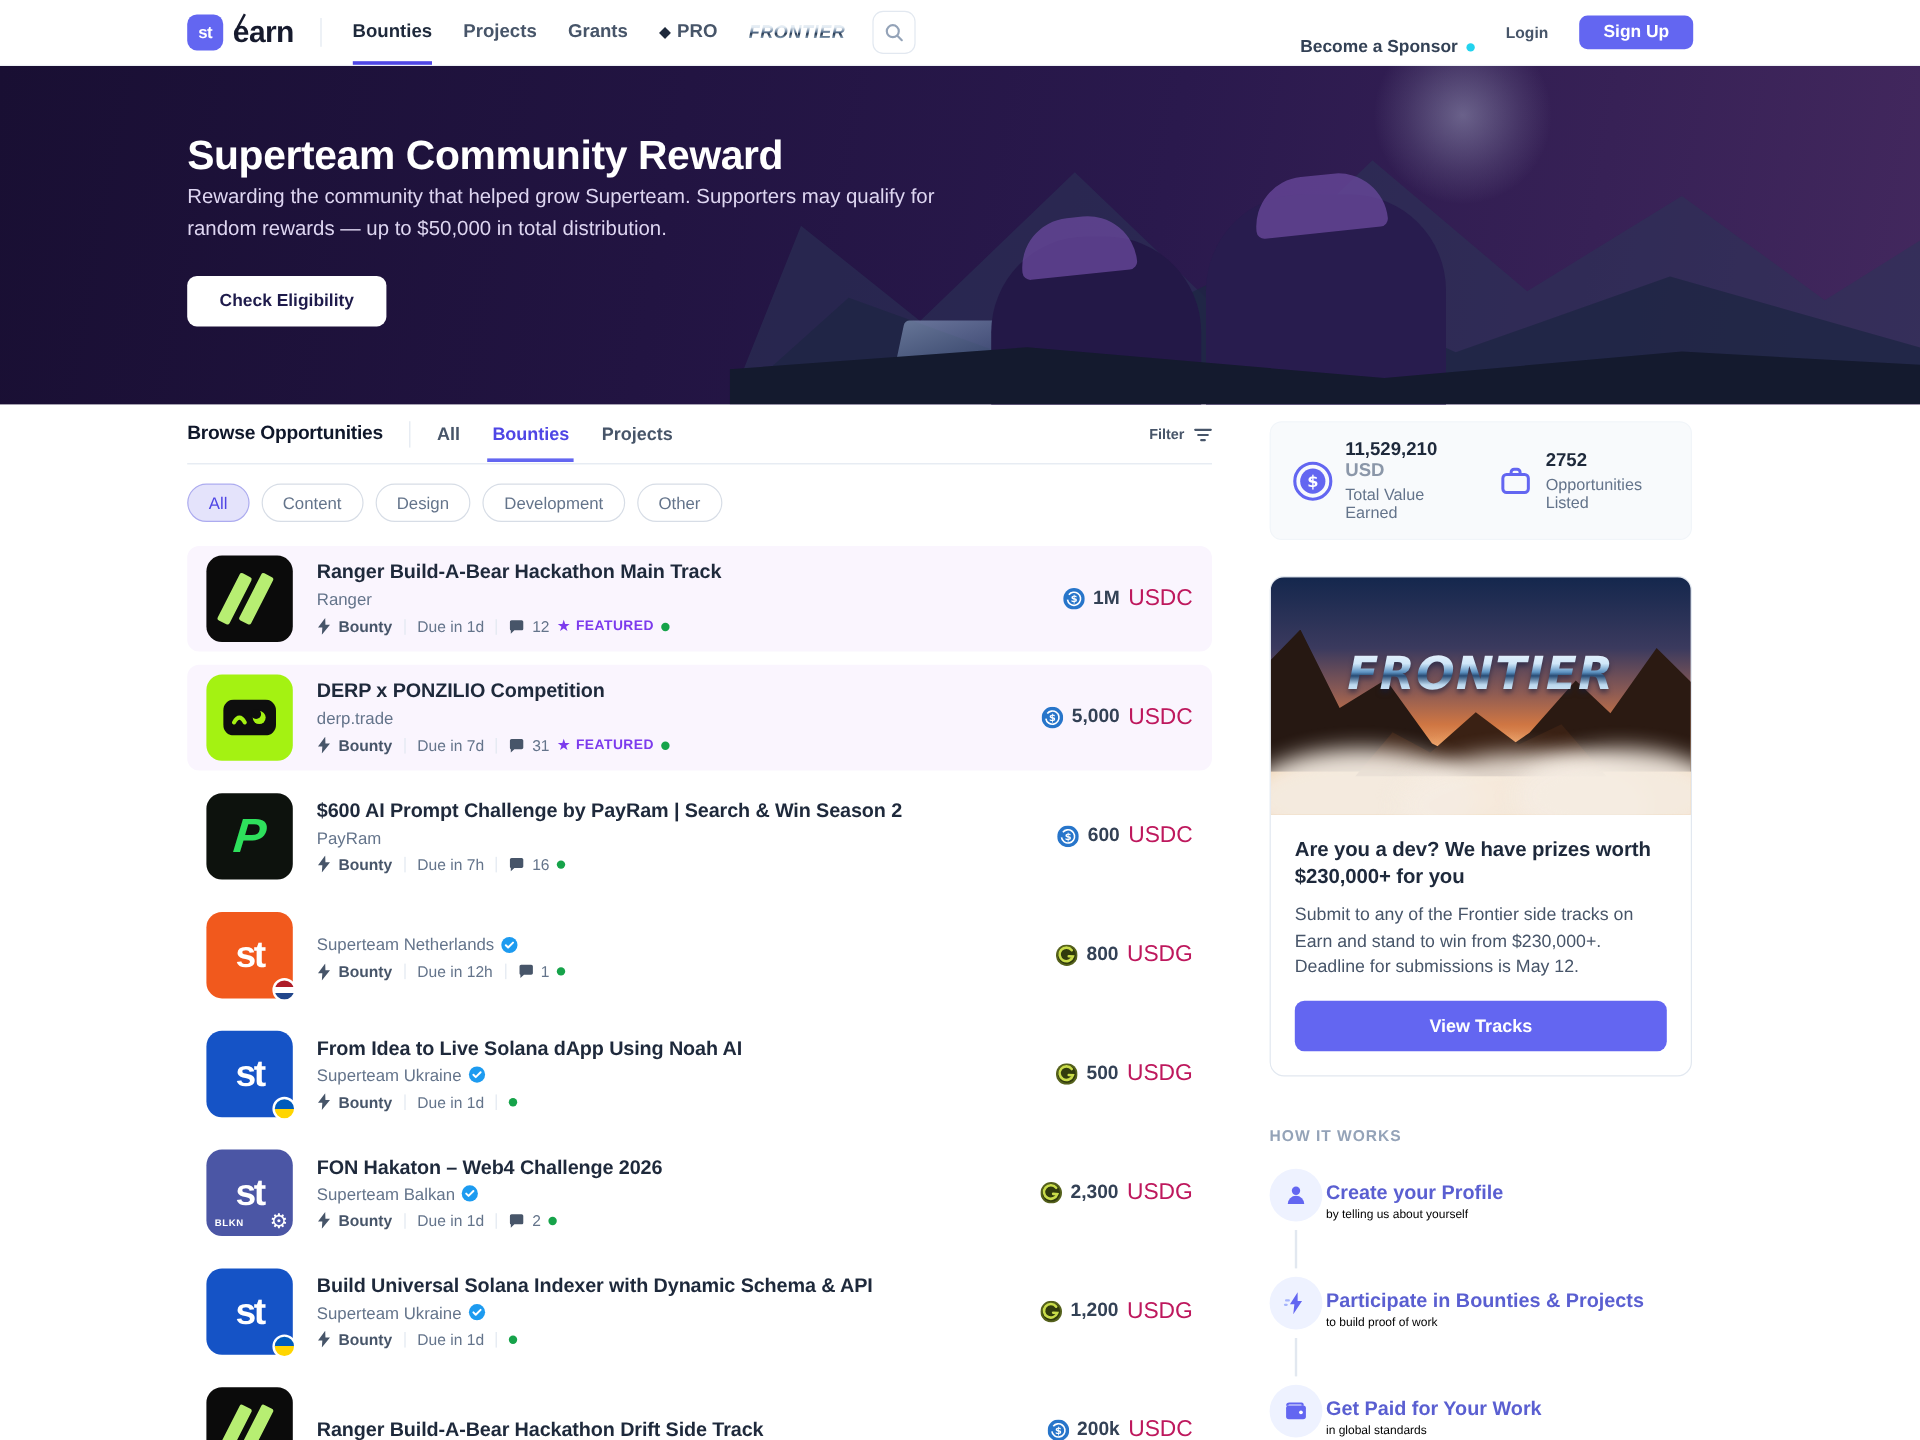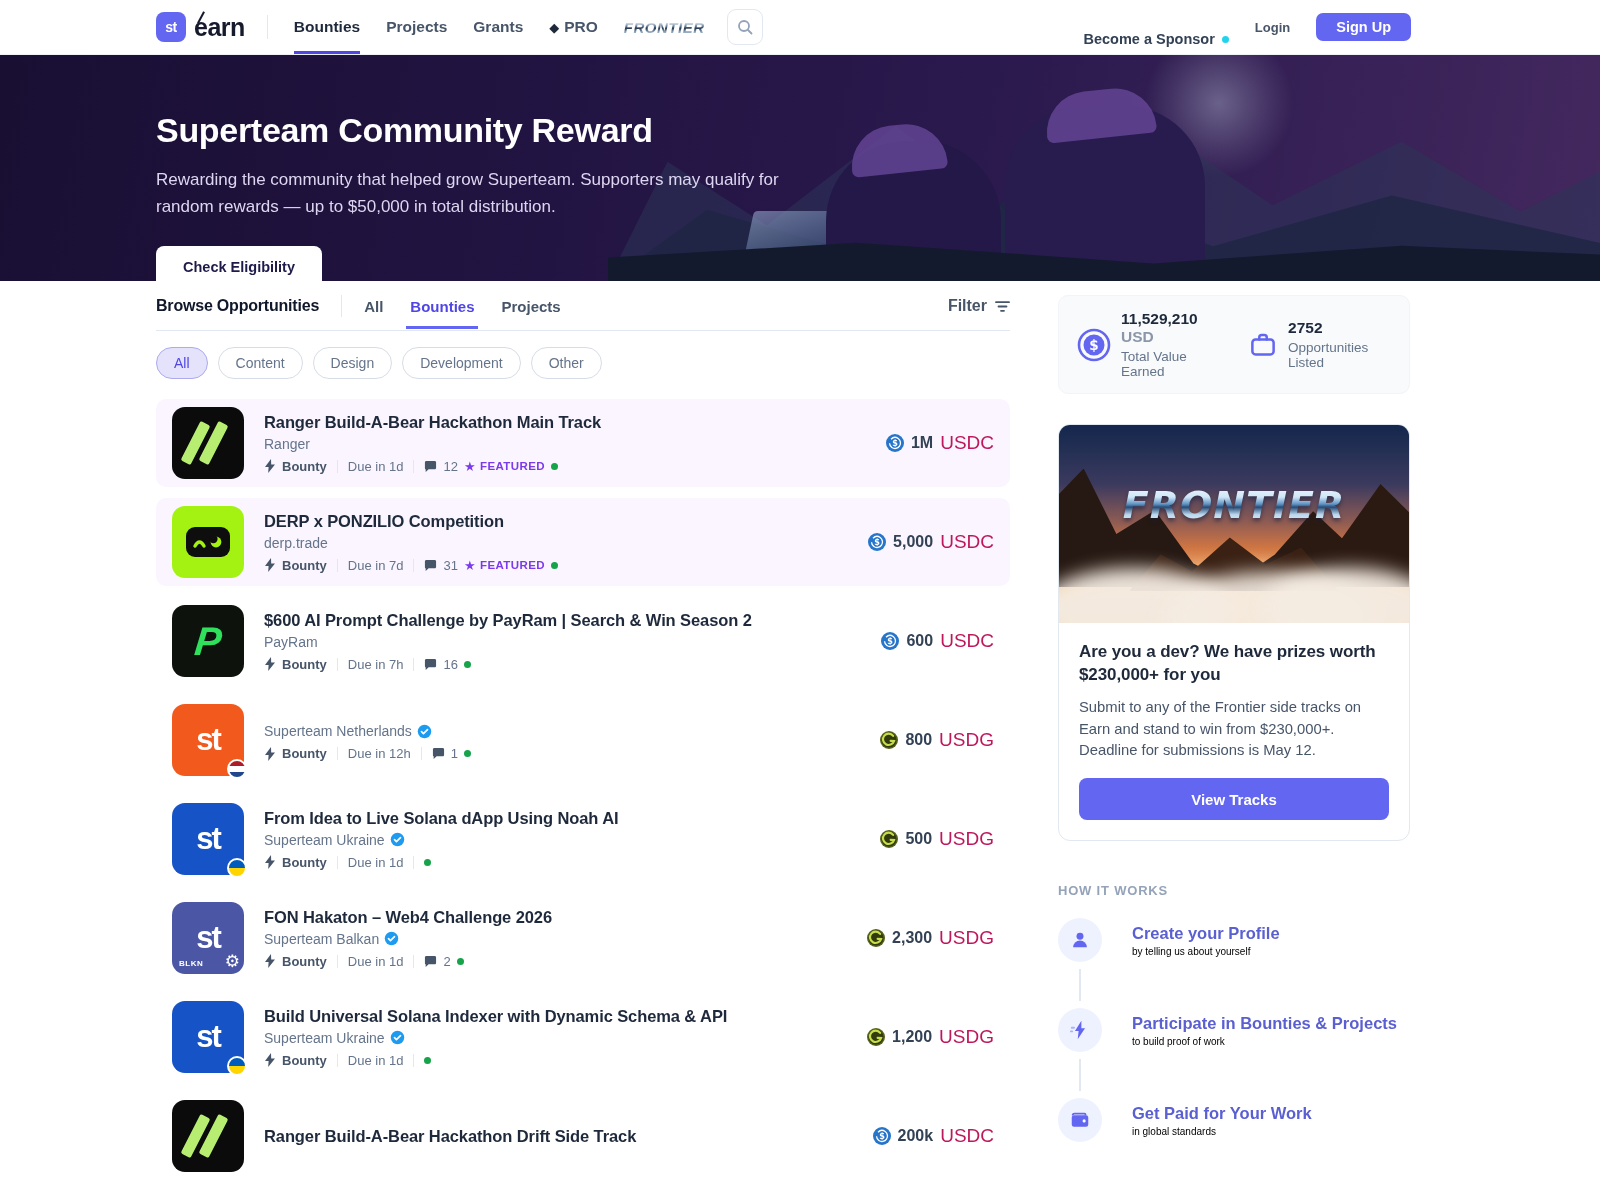--- a/index.html
+++ b/index.html
@@ -31,59 +31,59 @@
   .search-btn { width:36px; height:36px; margin-left:22px; border:1px solid #E2E8F0; border-radius:9px;
     background:#fff; display:flex; align-items:center; justify-content:center; }
   .nav-right { display:flex; align-items:center; gap:26px; }
   .sponsor { display:flex; align-items:center; gap:7px; font-size:14.5px; font-weight:700; color:#334155;margin-top:24px; }
   .cyan-dot { width:7px; height:7px; border-radius:50%; background:#22D3EE; display:inline-block; }
   .login { font-size:13px; font-weight:600; color:#475569; }
   .signup { background:#6366F1; color:#fff; border:none; border-radius:7px; padding:6px 20px;
     font-size:14.5px; font-weight:600; }
 
   
-  .hero { height:226px; position:relative; overflow:hidden;
+  .hero { height:282px; position:relative; overflow:hidden;
     background:linear-gradient(100deg,#190f33 0%,#221442 35%,#2a194d 60%,#372156 82%,#43285e 100%); }
   .hero-art { position:absolute; top:0; right:0; width:62%; height:100%; }
   .moon { position:absolute; left:54%; top:-12%; width:150px; height:150px; border-radius:50%;
     background:radial-gradient(circle,rgba(196,206,228,.38) 0%,rgba(196,206,228,.12) 45%,transparent 70%); }
   .m-back { position:absolute; inset:auto 0 0 0; height:88%; opacity:.55; background:#2b3557;
     clip-path:polygon(0 100%,6% 40%,16% 72%,29% 22%,41% 68%,54% 18%,67% 62%,80% 30%,92% 65%,100% 45%,100% 100%); }
   .m-mid { position:absolute; inset:auto 0 0 0; height:70%; opacity:.8; background:#1e2644;
     clip-path:polygon(0 100%,10% 55%,26% 84%,44% 40%,61% 78%,79% 46%,100% 76%,100% 100%); }
   .m-front { position:absolute; inset:auto 0 0 0; height:26%; background:#141a2e;
     clip-path:polygon(0 60%,25% 35%,55% 70%,80% 40%,100% 55%,100% 100%,0 100%); }
   .person { position:absolute; bottom:-10px; border-radius:80px 80px 10px 10px; background:#231847; }
   .p1 { left:22%; width:175px; height:150px; }
   .p2 { left:40%; width:200px; height:185px; background:#281c4e; }
   .cap { position:absolute; top:-16px; left:24px; width:96px; height:48px; border-radius:50px 50px 8px 8px;
     background:#6b4a9d; opacity:.75; transform:rotate(-6deg); }
   .laptop { position:absolute; bottom:4px; left:14%; width:110px; height:66px;
     background:linear-gradient(160deg,#9fb6d8 0%,#4a5f8a 60%,#2a3354 100%); opacity:.55;
     transform:skewX(-12deg); border-radius:4px; }
   .hero-inner { position:relative; z-index:2; padding:56px 156px 0; }
   .hero-title { color:#fff; font-size:34px; font-weight:800; letter-spacing:-.3px; }
-  .hero-desc { color:#ded6f1; font-size:17px; line-height:1.6; margin-top:16px; max-width:648px; }
+  .hero-desc { color:#ded6f1; font-size:17px; line-height:1.6; margin-top:0; max-width:648px; }
   .hero-cta { margin-top:26px; background:#fff; color:#1e1b4b; border:none; border-radius:8px;
     padding:13px 27px; font-size:14.5px; font-weight:700; }
 
   
   main { display:flex; gap:48px; padding:14px 190px 0 156px; align-items:flex-start; }
   .left-col { flex:1; min-width:0; }
   aside { width:352px; flex:none; }
 
   
   .browse-header { display:flex; align-items:center; padding-bottom:13px; border-bottom:1px solid #E2E8F0; }
   .browse-title { font-size:16px; font-weight:800; color:#0F172A; letter-spacing:-.2px; }
   .bh-divider { width:1px; height:22px; background:#E2E8F0; margin:0 22px; }
   .tabs { display:flex; gap:27px; }
   .tab { font-size:15px; font-weight:600; color:#475569; position:relative; }
   .tab.active { color:#4F46E5; }
   .tab.active::after { content:""; position:absolute; left:-4px; right:-4px; bottom:-14px; height:2.5px; background:#6366F1; }
-  .filter { margin-left:auto; display:flex; align-items:center; gap:8px; font-size:16px; font-weight:600; color:#475569; }
+  .filter { margin-left:auto; display:flex; align-items:center; gap:8px; font-size:12px; font-weight:600; color:#475569; }
 
   
   .pills { display:flex; gap:10px; margin-top:16px; }
   .pill { border:1.5px solid #D7Dde6; background:#fff; color:#64748B; border-radius:999px;
     padding:7px 17px; font-size:14px; font-weight:500; }
   .pill.active { background:#E4E3FB; border-color:#ACABEF; color:#4F46E5; }
 
   
   .listings { margin-top:20px; }
   .row { display:flex; align-items:center; padding:0 16px; height:88px; border-radius:10px; margin-bottom:11px; }
@@ -144,21 +144,21 @@
     filter:drop-shadow(0 3px 2px rgba(20,30,60,.55)); }
   .promo-body { padding:18px 20px 20px; }
   .promo-heading { font-size:17px; font-weight:800; color:#1E293B; line-height:1.35; letter-spacing:-.1px;}
   .promo-text { font-size:14.8px; color:#475569; line-height:1.47; margin-top:10px; }
   .promo-cta { width:100%; margin-top:16px; height:42px; background:#6366F1; color:#fff; border:none;
     border-radius:8px; font-size:15px; font-weight:600; }
 
   .hiw { margin-top:42px; }
   .side-heading { font-size:13px; font-weight:700; color:#94A3B8; letter-spacing:.8px; }
   .steps { margin-top:20px; }
-  .step { display:flex; gap:30px; align-items:center; }
+  .step { display:flex; gap:3px; align-items:flex-end; }
   .step-icon { width:44px; height:44px; border-radius:50%; background:#EEF2FF; flex:none;
     display:flex; align-items:center; justify-content:center; }
   .step-title { font-size:16.5px; font-weight:600; color:#5A5FD1; }
   .step-desc { font-size:10px; color:#000000; margin-top:3px; }
   .connector { width:2px; height:32px; background:#E2E8F0; margin:7px 0 7px 21px; }
 </style>
 </head>
 <body>
 
 <header>

